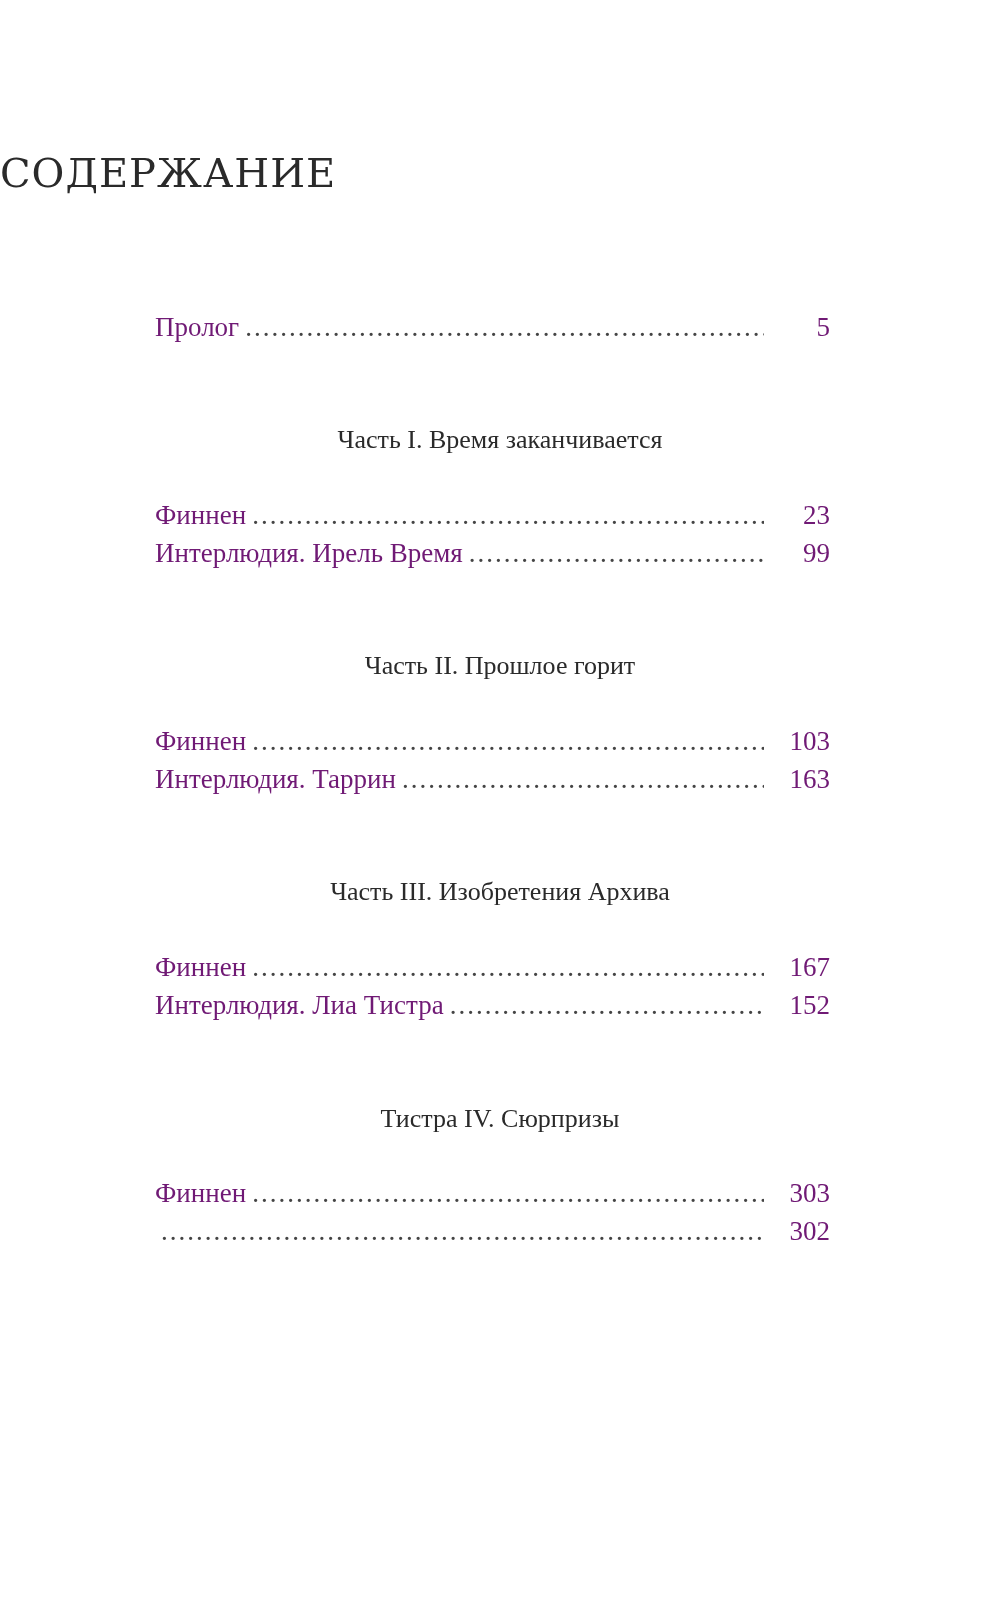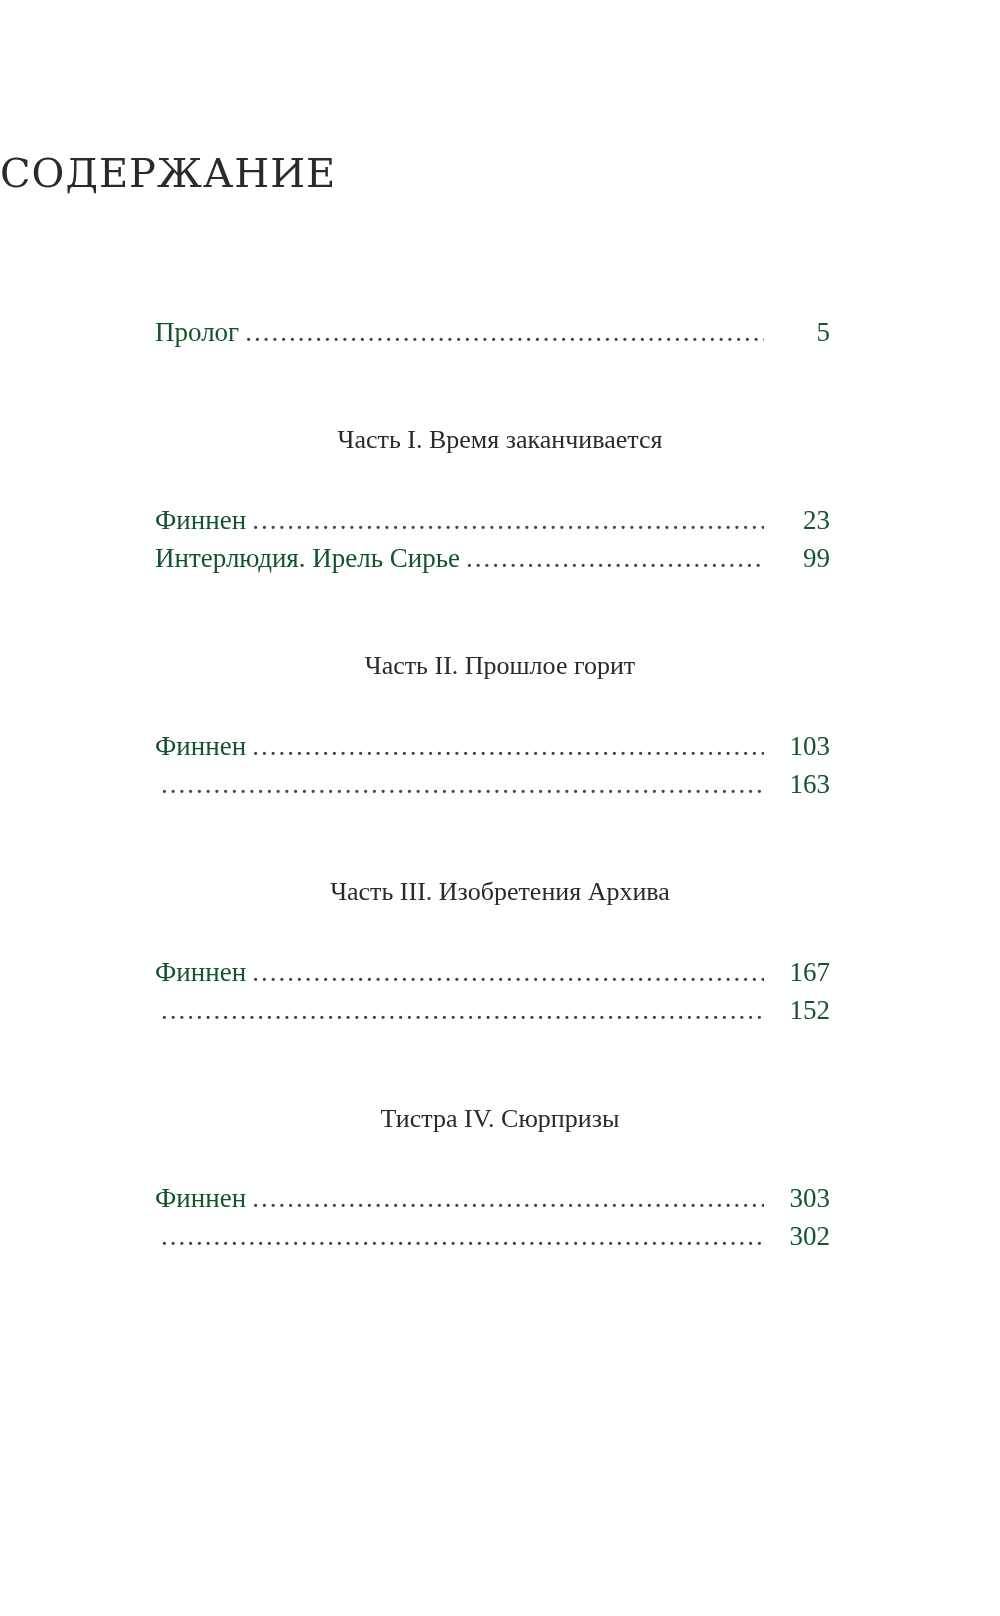--- a/index.html
+++ b/index.html
@@ -3,22 +3,22 @@
 <meta charset="utf-8">
 <style>
   html, body { margin: 0; padding: 0; background: #ffffff; }
   body { width: 1000px; height: 1616px; position: relative; overflow: hidden;
          font-family: "DejaVu Serif", "Liberation Serif", serif; color: #2a2a2a; }
   .title { position: absolute; top: 150px; left: 0; width: 100%; text-align: left;
            font-size: 40px; letter-spacing: 1px; font-family: "DejaVu Serif", serif; }
   .part { position: absolute; left: 0; width: 100%; text-align: center;
           font-size: 26px; font-weight: normal; font-family: "Liberation Serif", serif; }
   .entry { position: absolute; left: 155px; width: 675px; height: 36px;
-           display: flex; align-items: flex-end; font-size: 27px;
-           font-family: "Liberation Serif", serif; color: #14532d; }
+           display: flex; align-items: flex-start; font-size: 27px;
+           font-family: "Liberation Serif", serif; color: #701a75; }
   .entry .label { white-space: nowrap; }
   .entry .dots { flex: 1; overflow: hidden; white-space: nowrap; margin: 0 6px 0 6px;
                  color: #444; letter-spacing: 2px; }
   .entry .dots::before { content: "........................................................................................................................"; }
   .entry .page { width: 60px; text-align: right; white-space: nowrap; }
 </style>
 </head>
 <body>
 
 <div class="title">СОДЕРЖАНИЕ</div>
@@ -29,43 +29,45 @@
   <span class="page">5</span>
 </div>
 
 <div class="part" style="top:425px">Часть I. Время заканчивается</div>
 <div class="entry" style="top:500px">
   <span class="label">Финнен</span>
   <span class="dots"></span>
   <span class="page">23</span>
 </div>
 <div class="entry" style="top:538px">
-  <span class="label">Интерлюдия. Ирель Сирье</span>
+  <span class="label">Интерлюдия. Ирель Время</span>
   <span class="dots"></span>
   <span class="page">99</span>
 </div>
 
 <div class="part" style="top:651px">Часть II. Прошлое горит</div>
 <div class="entry" style="top:726px">
   <span class="label">Финнен</span>
   <span class="dots"></span>
   <span class="page">103</span>
 </div>
 <div class="entry" style="top:764px">
+  <span class="label">Интерлюдия. Таррин</span>
   <span class="dots"></span>
   <span class="page">163</span>
 </div>
 
 <div class="part" style="top:877px">Часть III. Изобретения Архива</div>
 <div class="entry" style="top:952px">
   <span class="label">Финнен</span>
   <span class="dots"></span>
   <span class="page">167</span>
 </div>
 <div class="entry" style="top:990px">
+  <span class="label">Интерлюдия. Лиа Тистра</span>
   <span class="dots"></span>
   <span class="page">152</span>
 </div>
 
 <div class="part" style="top:1104px">Тистра IV. Сюрпризы</div>
 <div class="entry" style="top:1178px">
   <span class="label">Финнен</span>
   <span class="dots"></span>
   <span class="page">303</span>
 </div>

